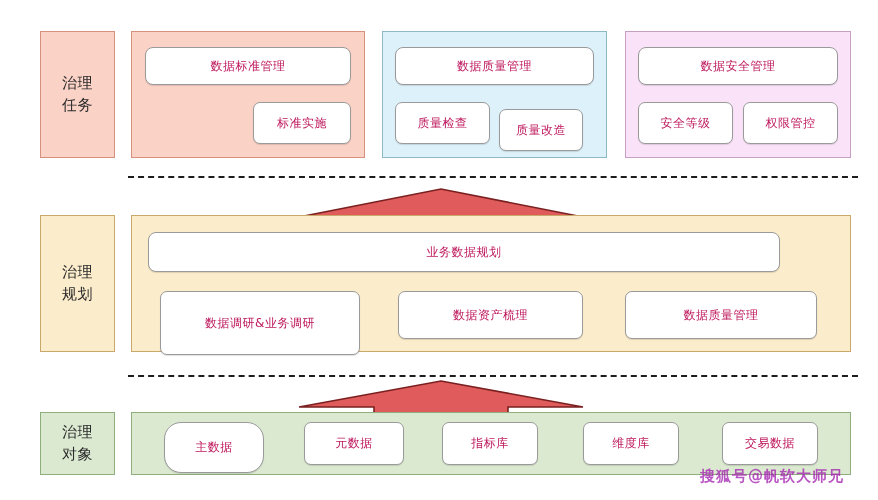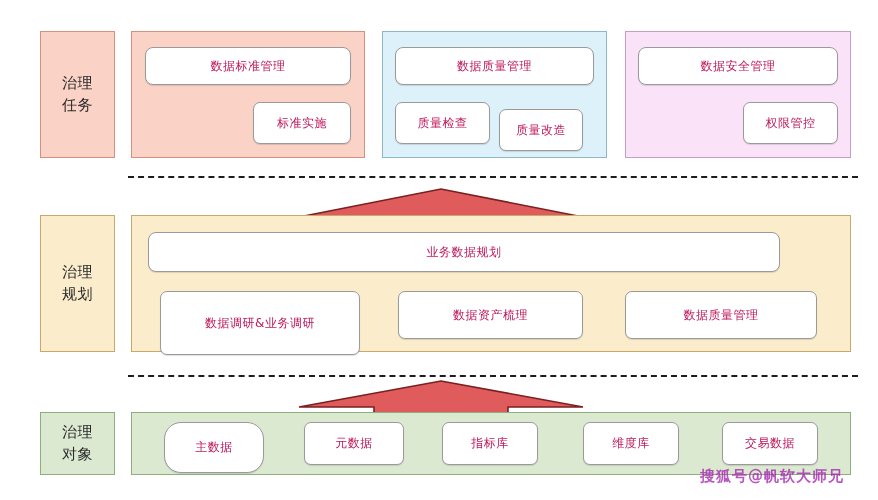--- a/index.html
+++ b/index.html
@@ -106,20 +106,21 @@
   <div class="chip wide" style="left:145px; top:47px; width:206px; height:38px;">数据标准管理</div>
   <div class="chip" style="left:253px; top:102px; width:98px; height:42px;">标准实施</div>
 
   <div class="panel tint-blue" style="left:382px; top:31px; width:225px; height:127px;"></div>
   <div class="chip wide" style="left:395px; top:47px; width:199px; height:38px;">数据质量管理</div>
   <div class="chip" style="left:395px; top:102px; width:95px; height:42px;">质量检查</div>
   <div class="chip" style="left:499px; top:102px; width:84px; height:42px;margin-top:7px;">质量改造</div>
 
   <div class="panel tint-purple" style="left:625px; top:31px; width:226px; height:127px;"></div>
   <div class="chip wide" style="left:638px; top:47px; width:200px; height:38px;">数据安全管理</div>
+  <div class="chip" style="left:638px; top:102px; width:95px; height:42px;">安全等级</div>
   <div class="chip" style="left:743px; top:102px; width:95px; height:42px;">权限管控</div>
 
   <div class="divider" style="left:128px; top:176px; width:730px;"></div>
 
   <svg class="arrow" style="left:296px; top:185px;" width="290" height="38" viewBox="0 0 290 38">
     <polygon points="3,32 145,4 287,32 212,32 212,38 78,38 78,32" fill="#e05b5b" stroke="#7a2020" stroke-width="1.6" stroke-linejoin="miter"></polygon>
   </svg>
 
   <div class="side-label tint-cream" style="left:40px; top:215px; width:75px; height:137px;">
     <span>治理</span>

